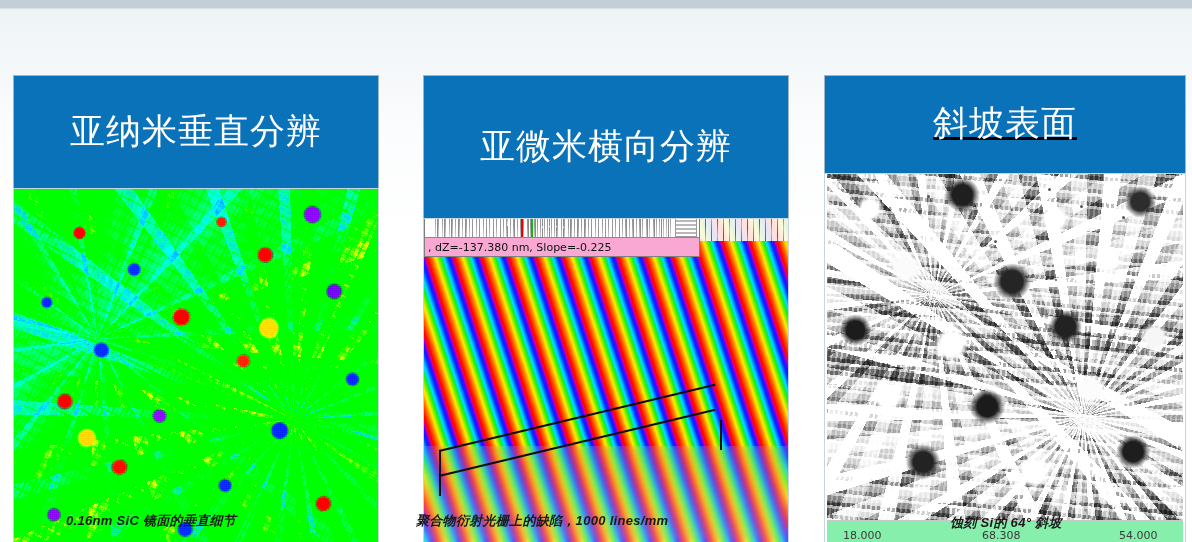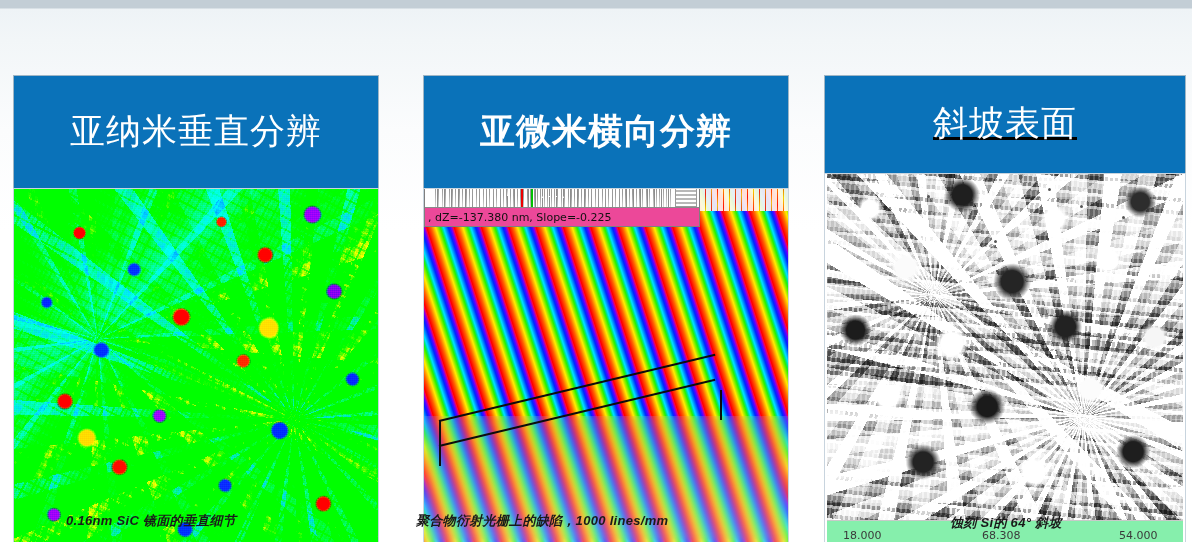--- a/index.html
+++ b/index.html
@@ -126,21 +126,21 @@
     background-image:
       repeating-linear-gradient(0deg, rgba(0,0,0,.18) 0 1px, rgba(255,255,255,.14) 1px 2px),
       repeating-linear-gradient(90deg, rgba(0,0,0,.14) 0 1px, rgba(255,255,255,.10) 1px 2px);
     mix-blend-mode: overlay;
     opacity: .85;
   }
   #caption-1 { left: 66px; top: 512px; }
 
   
   #panel-2 { left: 424px; top: 31px; width: 364px; }
-  #panel-2 .panel-header { height: 113px; font-size: 35px; font-weight: bold; }
+  #panel-2 .panel-header { height: 143px; font-size: 35px; }
   #panel-2 .panel-figure { height: 366px; }
 
   .grating {
     position: absolute;
     inset: 0;
     background:
       repeating-linear-gradient(72deg,
         #ff1100 0px, #ff6a00 4px, #ffe000 8px, #5fe000 12px,
         #00c8ff 16px, #0030e0 20px, #5a00c0 23px, #ff1100 26px);
     filter: saturate(1.35) brightness(1.02);
@@ -236,21 +236,21 @@
     background:
       repeating-linear-gradient(0deg, #ffffff 0 2px, #b8b8b8 2px 4px);
     border: 1px solid #9a9a9a;
     box-sizing: border-box;
   }
   .profile-axis {
     position: absolute;
     left: 0; right: 0; bottom: 0;
     height: 18px;
     border-top: 1px solid #8a8a8a;
-    background: #ec4899;
+    background: #f9a8d4;
     font-size: 11px;
     color: #111;
     display: flex;
     align-items: center;
     padding-left: 3px;
     white-space: nowrap;
     font-family: "DejaVu Sans", sans-serif;
   }
   #caption-2 { left: 416px; top: 512px; }
 

